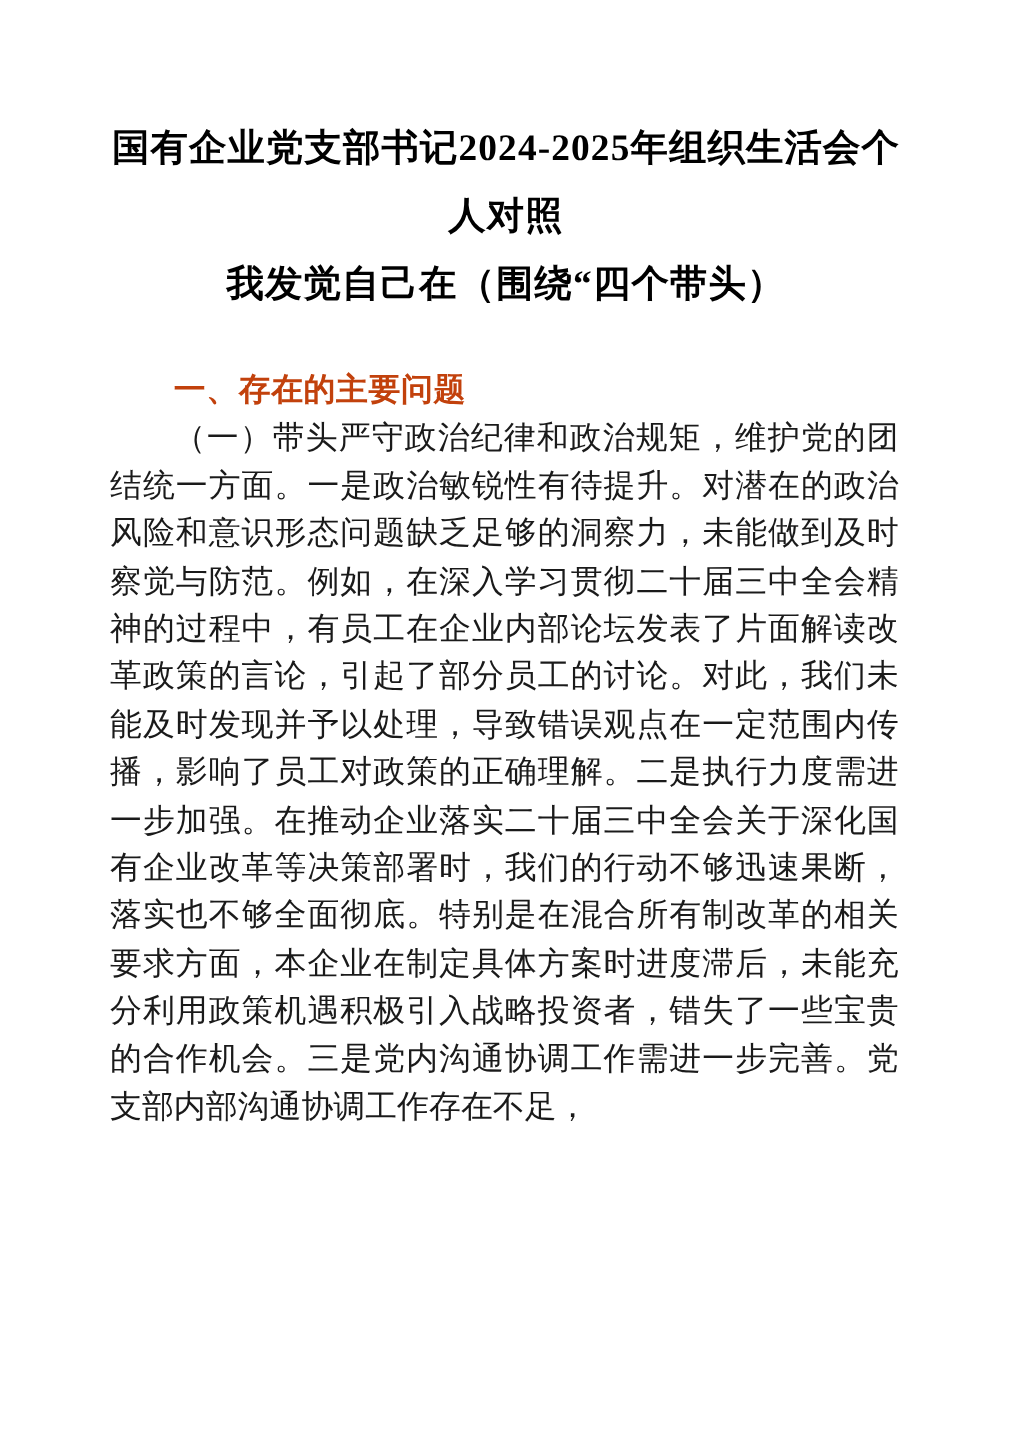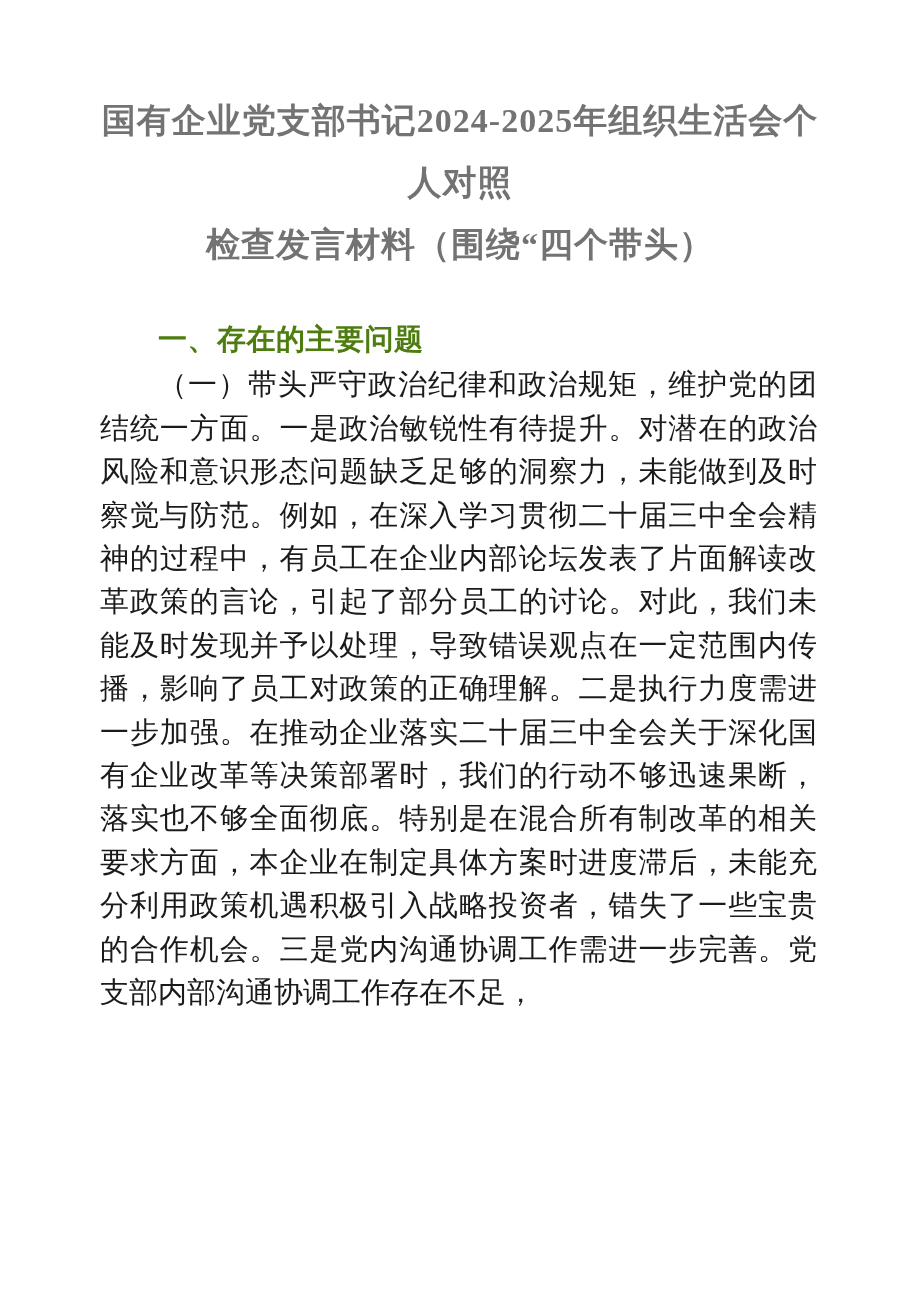--- a/index.html
+++ b/index.html
@@ -11,60 +11,60 @@
     position: relative;
     width: 920px;
     height: 1301px;
     background: #ffffff;
     overflow: hidden;
     font-family: "Liberation Serif", "DejaVu Serif", serif;
     color: #161616;
   }
   .doc-title {
     padding-top: 86px;
-    margin: 4px 95px;
+    margin: 18px 95px;
     text-align: center;
     font-weight: bold;
     font-size: 34px;
     line-height: 62px;
     letter-spacing: 1px;
-    color: #737373;
+    color: #000000;
   }
   .doc-title .title-line {
     display: block;
   }
   .doc-body {
     margin: 44px 103px 0 100px;
     font-size: 29px;
     line-height: 43.4px;
     text-align: justify;
     color: #1a1a1a;
   }
   .doc-body p {
     margin: 0;
     text-indent: 2em;
   }
   .section-heading {
     font-weight: bold;
     text-indent: 2em;
     margin: 0;
-    font-family: Liberation Mono, monospace;
+    font-family: Liberation Serif, serif;
     font-size: 29px;
     letter-spacing: 0.5px;
-    color: #4d7c0f;
+    color: #c2410c;
   }
 </style>
 </head>
 <body>
 
 <div class="page">
 
   <h1 class="doc-title">
     <span class="title-line">国有企业党支部书记2024-2025年组织生活会个人对照</span>
-    <span class="title-line">检查发言材料（围绕“四个带头）</span>
+    <span class="title-line">我发觉自己在（围绕“四个带头）</span>
   </h1>
 
   <div class="doc-body">
 
     <p class="section-heading">一、存在的主要问题</p>
 
     <p>（一）带头严守政治纪律和政治规矩，维护党的团结统一方面。一是政治敏锐性有待提升。对潜在的政治风险和意识形态问题缺乏足够的洞察力，未能做到及时察觉与防范。例如，在深入学习贯彻二十届三中全会精神的过程中，有员工在企业内部论坛发表了片面解读改革政策的言论，引起了部分员工的讨论。对此，我们未能及时发现并予以处理，导致错误观点在一定范围内传播，影响了员工对政策的正确理解。二是执行力度需进一步加强。在推动企业落实二十届三中全会关于深化国有企业改革等决策部署时，我们的行动不够迅速果断，落实也不够全面彻底。特别是在混合所有制改革的相关要求方面，本企业在制定具体方案时进度滞后，未能充分利用政策机遇积极引入战略投资者，错失了一些宝贵的合作机会。三是党内沟通协调工作需进一步完善。党支部内部沟通协调工作存在不足，</p>
   </div>
 
 </div>

